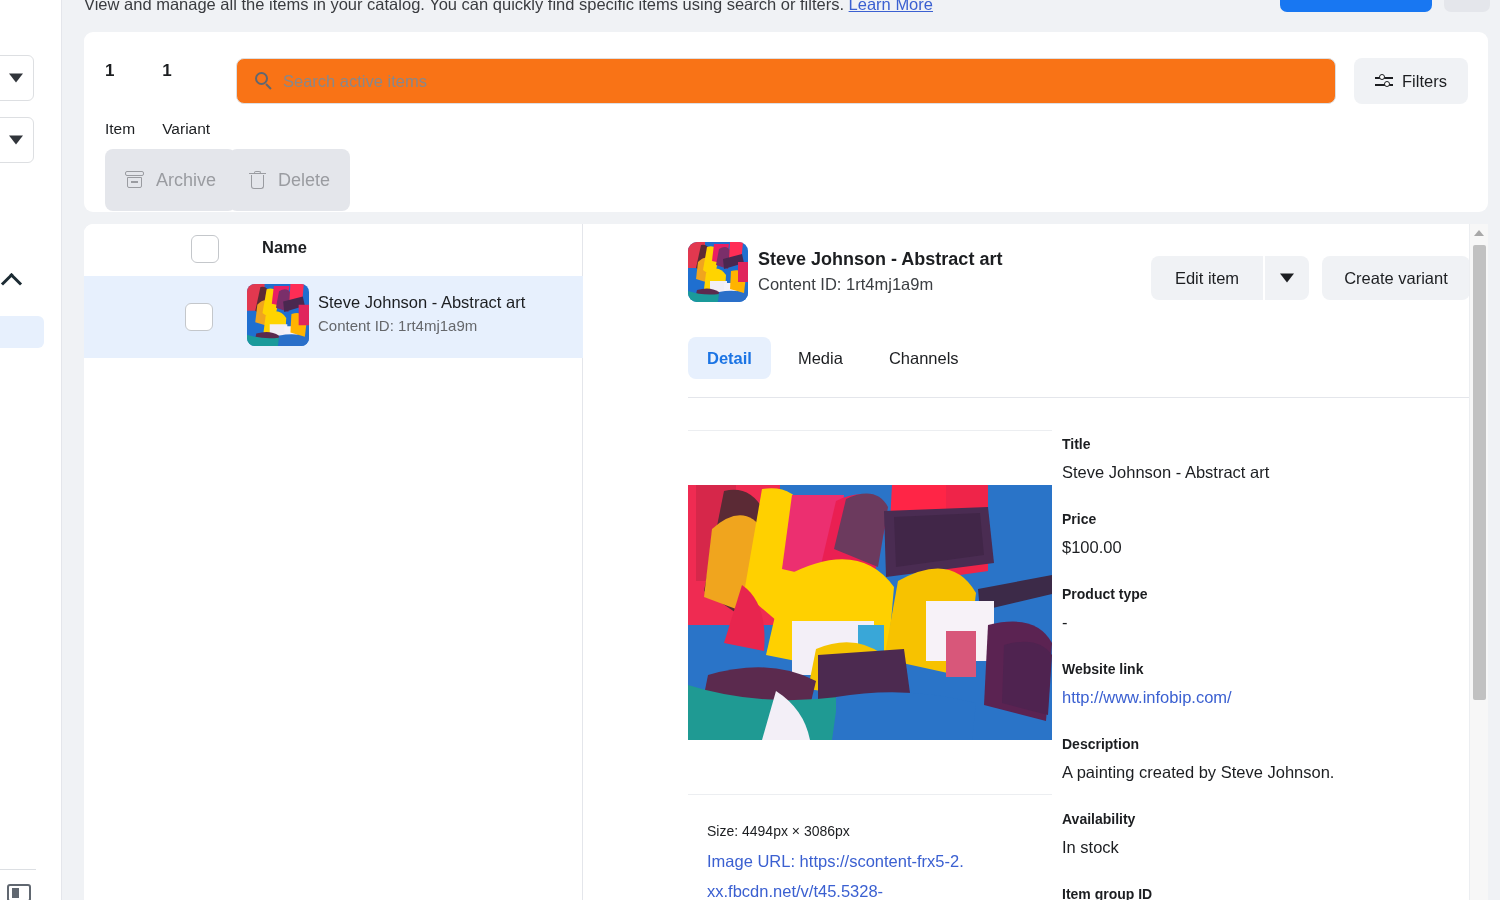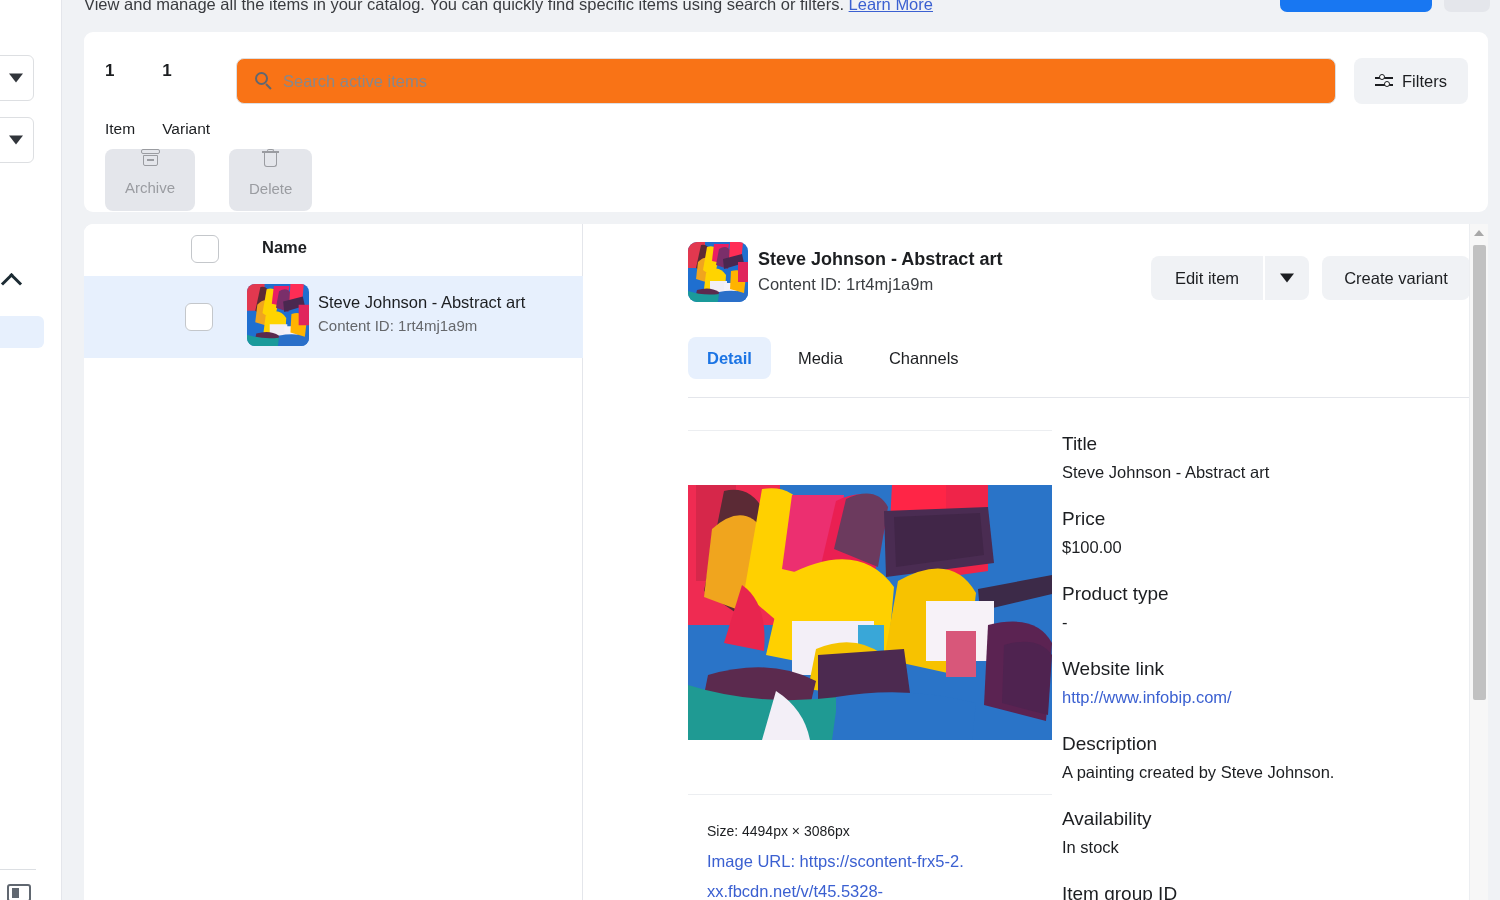--- a/index.html
+++ b/index.html
@@ -126,22 +126,22 @@
   #filters-icon b {
     position: absolute; width: 6px; height: 6px; border: 1.7px solid #1c1e21;
     border-radius: 50%; background: #fff;
   }
   #filters-icon b:nth-of-type(1) { left: 4px; top: 1px; }
   #filters-icon b:nth-of-type(2) { left: 9px; top: 8px; }
 
   .action-btn {
     position: absolute; top: 117px; height: 62px; border: none; border-radius: 8px;
     background: #e4e6eb; font-family: "Liberation Sans", sans-serif;
-    font-size: 15px; display: flex; align-items: center; gap: 12px;
-    padding: 0 20px; cursor: pointer; flex-direction: column;
+    font-size: 18px; display: flex; align-items: center; gap: 12px;
+    padding: 0 20px; cursor: pointer;
   }
   .action-btn.disabled { color: #9a9ca1; cursor: default; }
   .action-btn.enabled { color: #1c1e21; background: #eceff2; }
   #archive-btn { left: 21px; }
   #delete-btn  { left: 145px; }
   #advertise-btn { left: 270px; }
 
   .ic { position: relative; flex: none; }
   #archive-icon { width: 19px; height: 18px; }
   #archive-icon .lid {
@@ -275,21 +275,21 @@
     margin-top: 28px; font-size: 14px; color: #1c1e21; padding-left: 19px;
   }
   #media-url {
     margin-top: 7px; font-size: 16.5px; color: #3b60d1;
     padding-left: 19px; width: 280px; line-height: 30px; word-break: break-all;
   }
 
   
   #fields-col { position: absolute; left: 478px; top: 206px; width: 420px; }
   .field { margin-bottom: 19px; }
-  .field-label { font-size: 19px; font-weight: normal; color: #1c1e21; line-height: 28px; }
+  .field-label { font-size: 14px; font-weight: bold; color: #1c1e21; line-height: 28px; }
   .field-value { font-size: 16.5px; color: #1c1e21; line-height: 28px; }
   .field-value.link { color: #3b60d1; }
 
   
   #detail-scrollbar {
     position: absolute; left: 1469px; top: 224px; width: 19px; height: 700px;
     background: #f7f7f7; border-left: 1px solid #eceef1;
   }
   #scroll-up-arrow {
     position: absolute; left: 4px; top: 6px; width: 0; height: 0;

